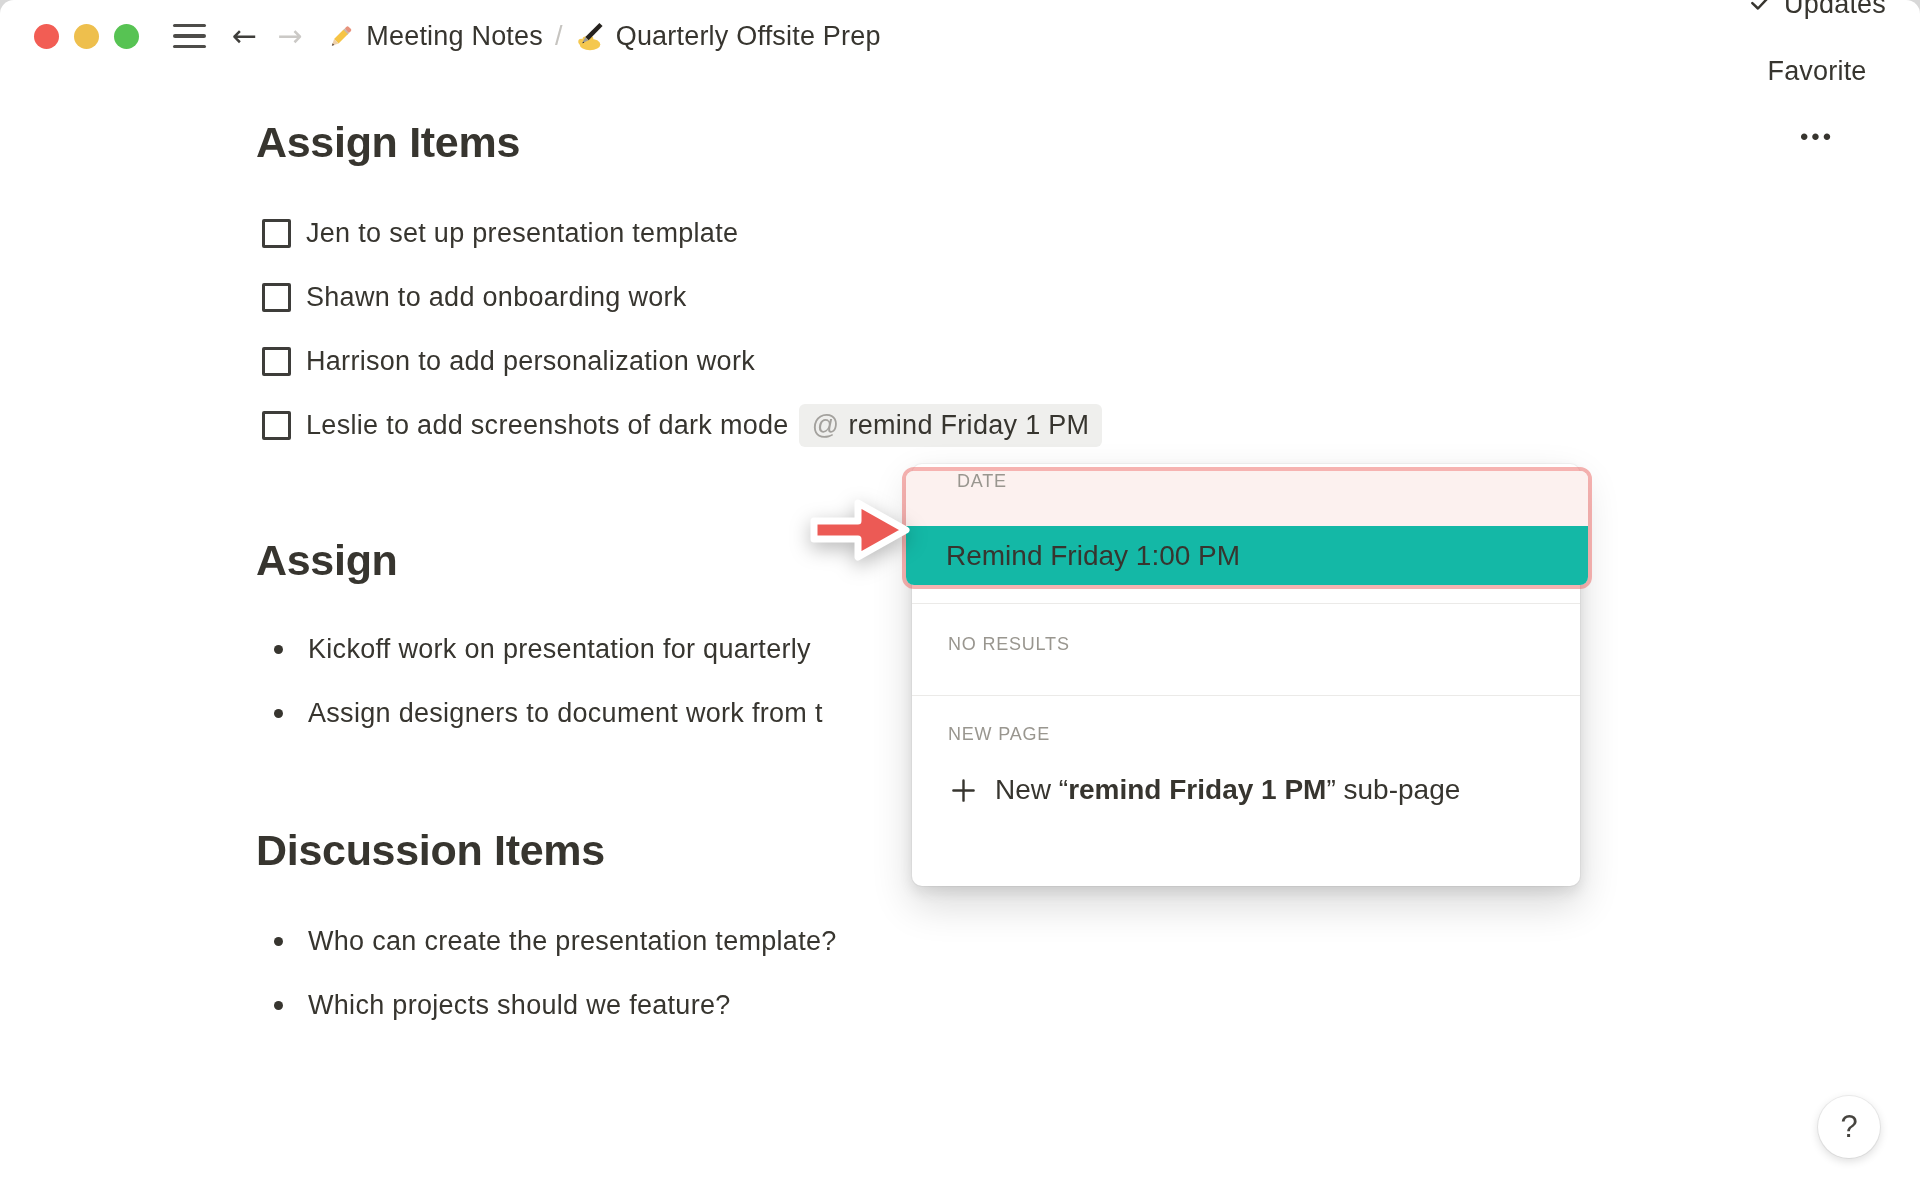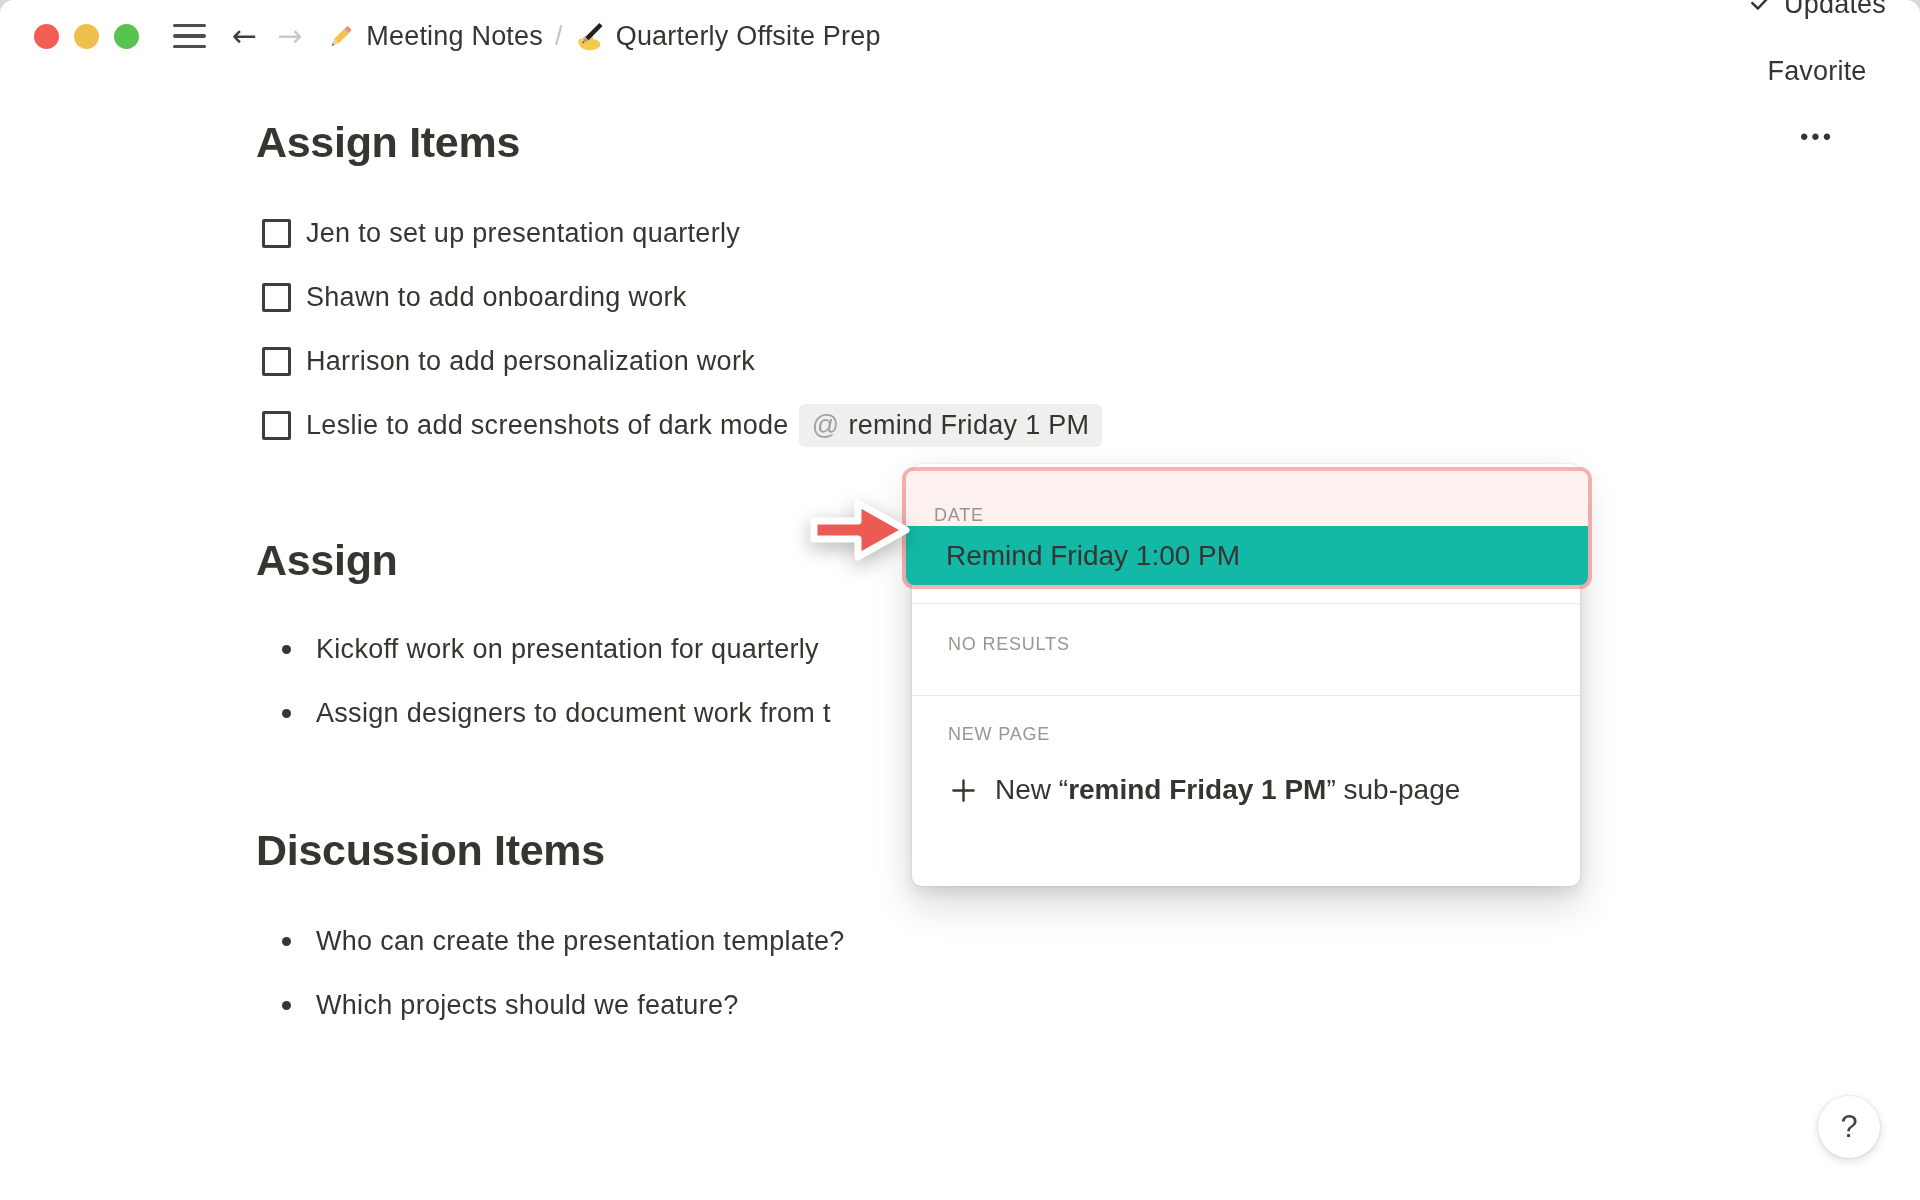--- a/index.html
+++ b/index.html
@@ -28,33 +28,33 @@
   .more-dots{font-size:24px;letter-spacing:3px;color:#37352F;}
   .hbtn{cursor:pointer;}
   
   .h1{position:absolute;left:256px;font-size:43px;line-height:43px;font-weight:700;letter-spacing:-0.3px;color:#37352F;}
   #h1-action{top:121px;}
   #h1-goals{top:539px;}
   #h1-discussion{top:829px;}
   .todo-list{position:absolute;left:262px;top:202px;}
   .todo-row{height:63.8px;display:flex;align-items:center;font-size:27px;letter-spacing:0.3px;}
   .checkbox{width:23px;height:23px;border:3px solid #3E3D3A;border-radius:2px;margin-right:15px;flex:none;cursor:pointer;}
-  .bullet-list{position:absolute;left:270px;}
+  .bullet-list{position:absolute;left:262px;}
   #goals-list{top:618px;}
   #discussion-list{top:910px;}
   .bullet-row{height:63.5px;display:flex;align-items:center;font-size:27px;letter-spacing:0.3px;}
   .dot{width:9px;height:9px;border-radius:50%;background:#37352F;margin-left:12px;margin-right:25px;flex:none;}
   .mention-token{display:inline-flex;align-items:center;margin-left:10px;background:#EFEFED;border-radius:6px;padding:6px 13px;cursor:pointer;}
   .mention-at{color:#A3A19D;margin-right:9px;}
   
   .popup{position:absolute;left:912px;top:464px;width:668px;height:422px;background:#fff;border-radius:10px;
     box-shadow:0 0 0 1px rgba(15,15,15,0.04),0 6px 14px rgba(15,15,15,0.09),0 18px 40px rgba(15,15,15,0.16);}
   .ring{position:absolute;top:3px;left:-10px;width:calc(100% + 22px);height:122px;border:4px solid rgba(235,87,81,0.45);
     border-radius:12px;overflow:hidden;box-sizing:border-box;}
-  .ring-header{height:55px;background:#FCF1EF;display:flex;align-items:flex-end;padding-left:28px;}
+  .ring-header{height:55px;background:#FCF1EF;display:flex;align-items:flex-start;padding-left:51px;}
   .ring-option{height:59px;background:#14b8a6;display:flex;align-items:center;padding-left:40px;font-size:28px;color:#37352F;cursor:pointer;}
   .section-label{font-size:18px;font-weight:500;letter-spacing:0.8px;color:#99968F;}
   .pdivider{position:absolute;left:0;right:0;height:1px;background:#EBEAE8;}
   #pdiv1{top:139px;} #pdiv2{top:231px;}
   .no-results{position:absolute;top:156px;left:36px;height:48px;display:flex;align-items:center;}
   .new-page-label{position:absolute;top:252px;left:36px;height:36px;display:flex;align-items:center;}
   .option-row{position:absolute;left:36px;right:16px;height:48px;display:flex;align-items:center;gap:17px;font-size:28px;color:#37352F;cursor:pointer;}
   #opt-row1{top:302px;} #opt-row2{top:358px;}
   .opt-icon{width:30px;display:flex;justify-content:center;flex:none;}
   .option-row b{font-weight:700;}
@@ -125,21 +125,21 @@
       <span class="hbtn">Favorite</span>
       <span class="more-dots hbtn">•••</span>
     </div>
   </div>
 
   <div class="h1" id="h1-action">Assign Items</div>
 
   <div class="todo-list">
     <div class="todo-row">
       <div class="checkbox"></div>
-      <span>Jen to set up presentation quarterly</span>
+      <span>Jen to set up presentation template</span>
     </div>
     <div class="todo-row">
       <div class="checkbox"></div>
       <span>Shawn to add onboarding work</span>
     </div>
     <div class="todo-row">
       <div class="checkbox"></div>
       <span>Harrison to add personalization work</span>
     </div>
     <div class="todo-row">

